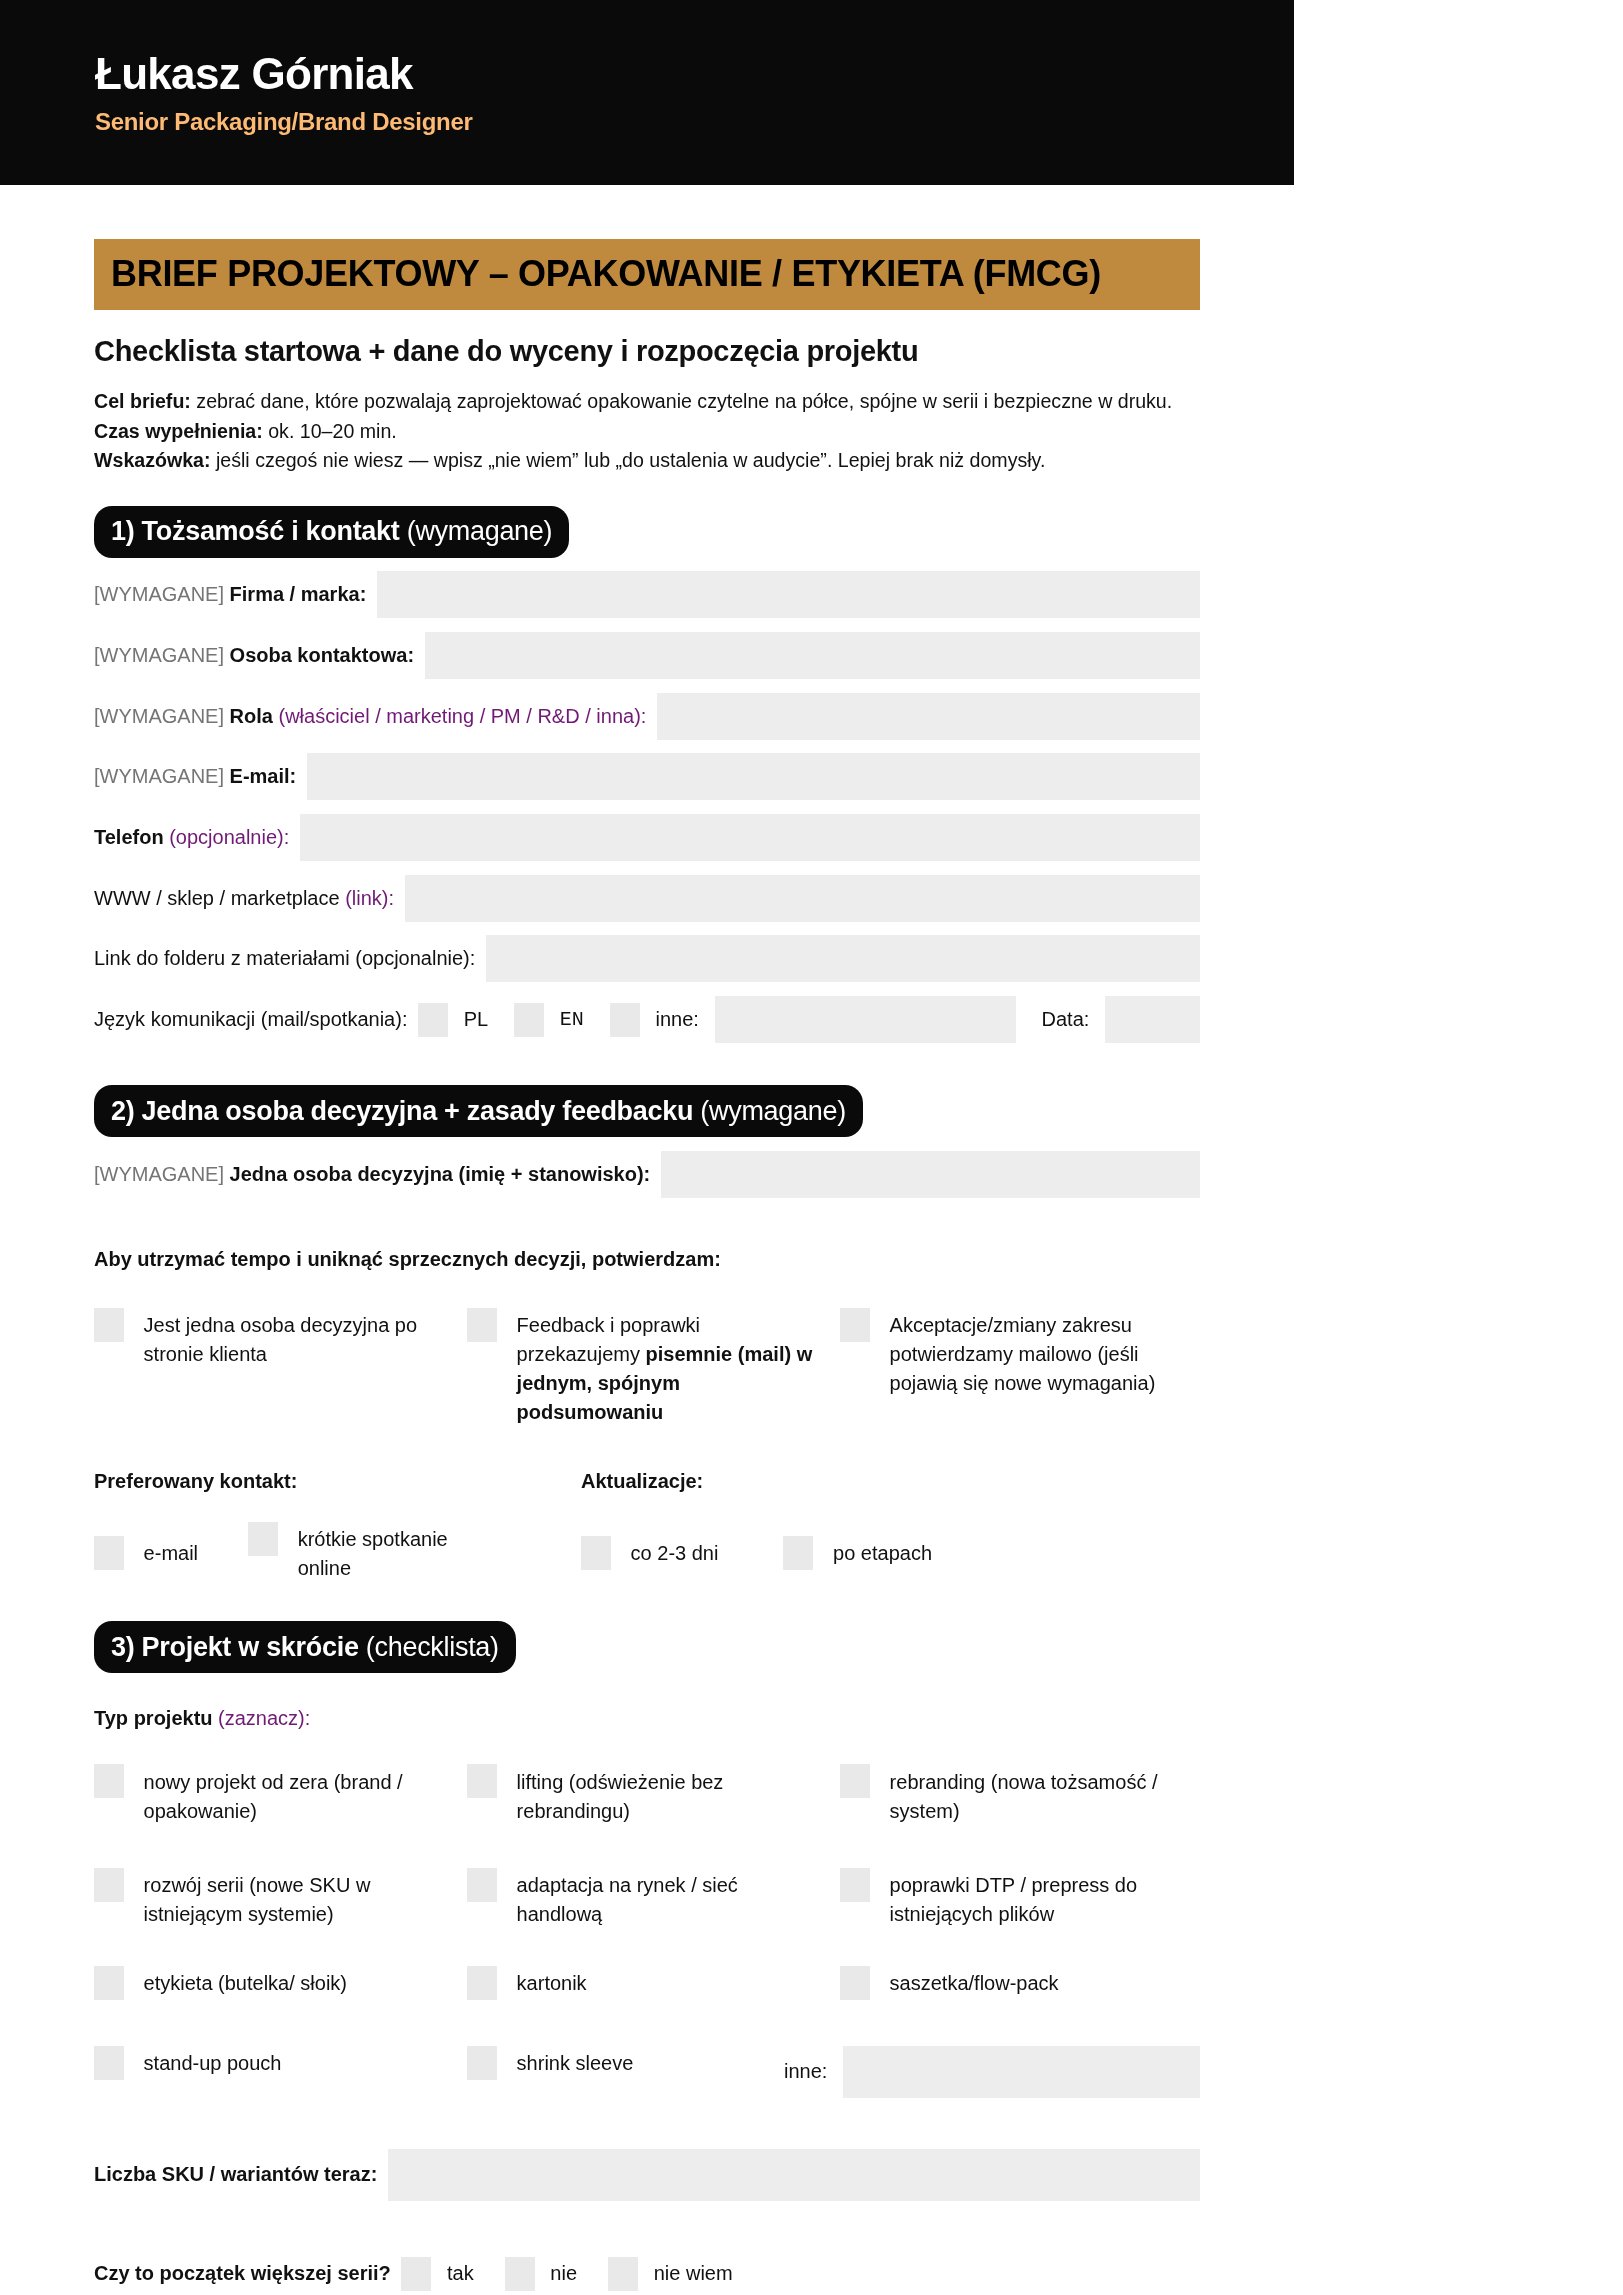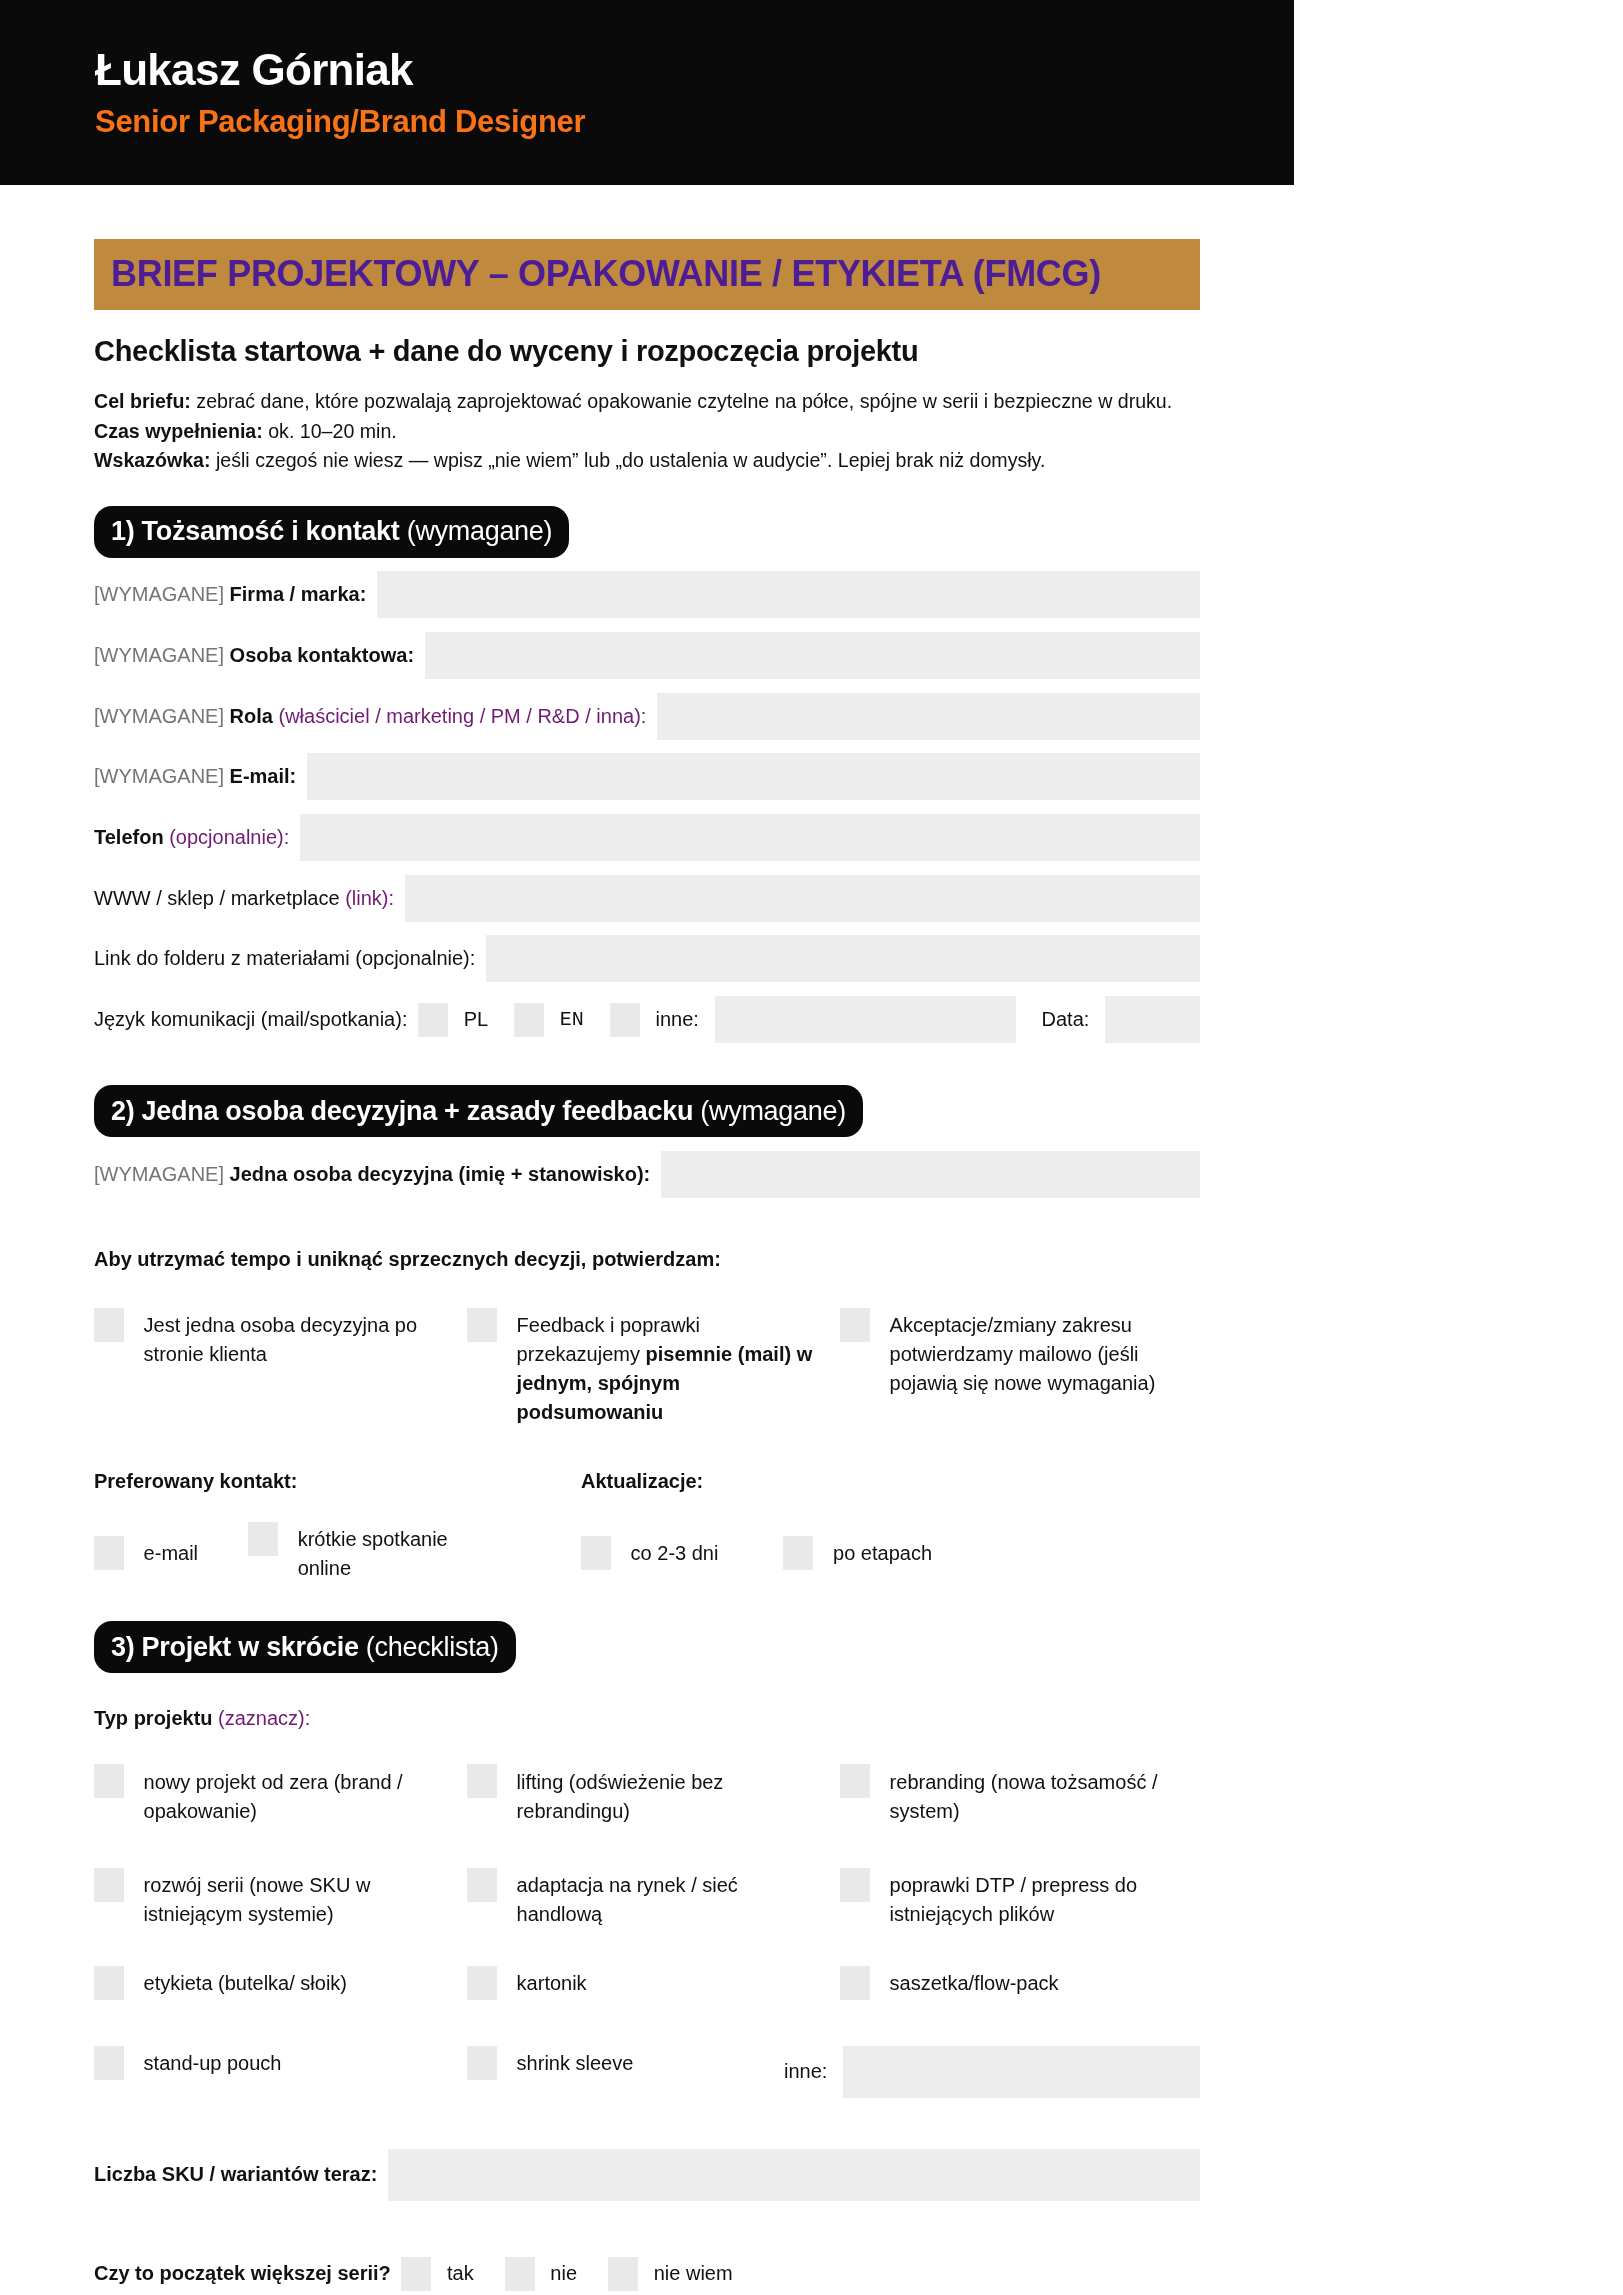--- a/index.html
+++ b/index.html
@@ -2,26 +2,26 @@
 <html lang="pl" style="font-size:10.5px"><head>
 <meta charset="utf-8">
 <style>
   * { margin:0; padding:0; box-sizing:border-box; }
   body { background:#ffffff; font-family:"Liberation Sans","DejaVu Sans",sans-serif; color:#111; }
   .page { width:1294px; height:2295px; background:#fff; overflow:hidden; position:relative; }
 
   
   .header { background:#0a0a0a; height:185px; padding:0 95px; display:flex; flex-direction:column; justify-content:center; }
   .header .name { color:#ffffff; font-size:44px; font-weight:700; letter-spacing:-0.7px; }
-  .header .role { color:#f97316; font-size:31px; font-weight:600; margin-top:9.2px; letter-spacing:-0.3px; }
+  .header .role { color:#fdba74; font-size:24px; font-weight:600; margin-top:9.2px; letter-spacing:-0.3px; }
 
   .content { padding:0 94px; }
 
   
-  .title-banner { margin-top:54px; background:#bf8a3e; color:#4c1d95; font-size:36px; font-weight:700; padding:14.4px 17px; letter-spacing:-0.3px; }
+  .title-banner { margin-top:54px; background:#bf8a3e; color:#000000; font-size:36px; font-weight:700; padding:14.4px 17px; letter-spacing:-0.3px; }
   .subtitle { margin-top:25px; font-size:29px; font-weight:700; letter-spacing:-0.3px; }
 
   
   .intro { margin-top:19.6px; font-size:19.6px; line-height:1.5; }
   .intro p { margin:0; }
   .intro .b { font-weight:700; }
 
   
   .sec-banner { display:inline-block; background:#0a0a0a; color:#fff; font-size:27px; font-weight:700; padding:10.5px 17px; letter-spacing:-0.3px;border-radius:18px; }
   .sec-banner .light { font-weight:300; }

